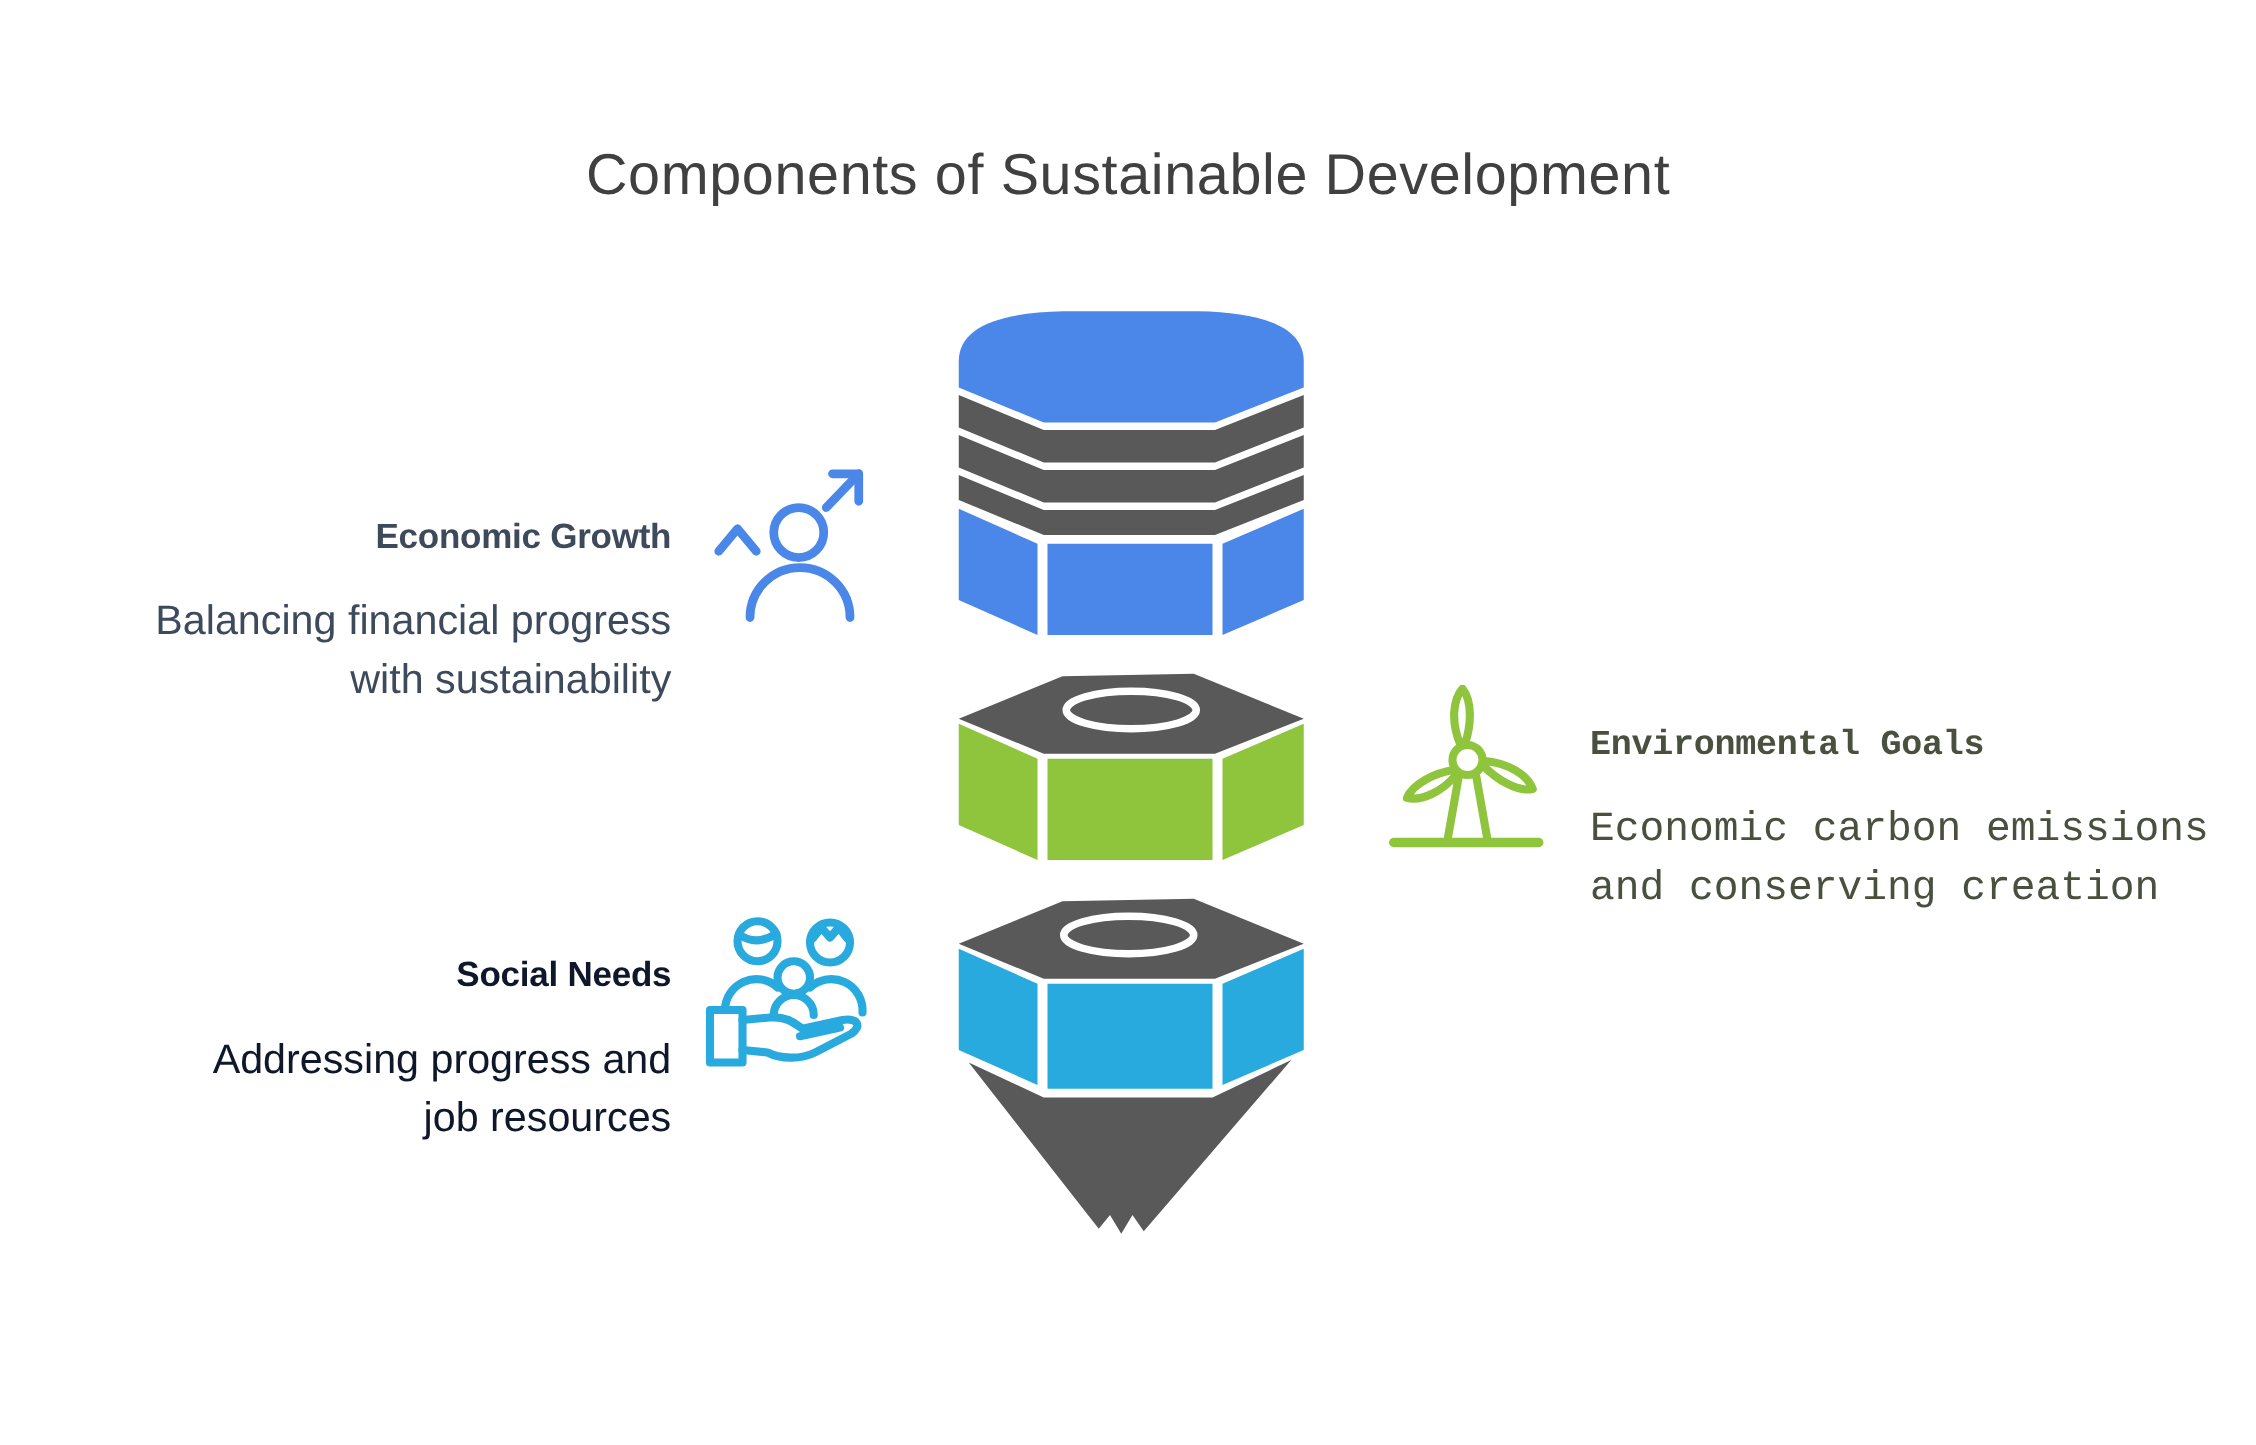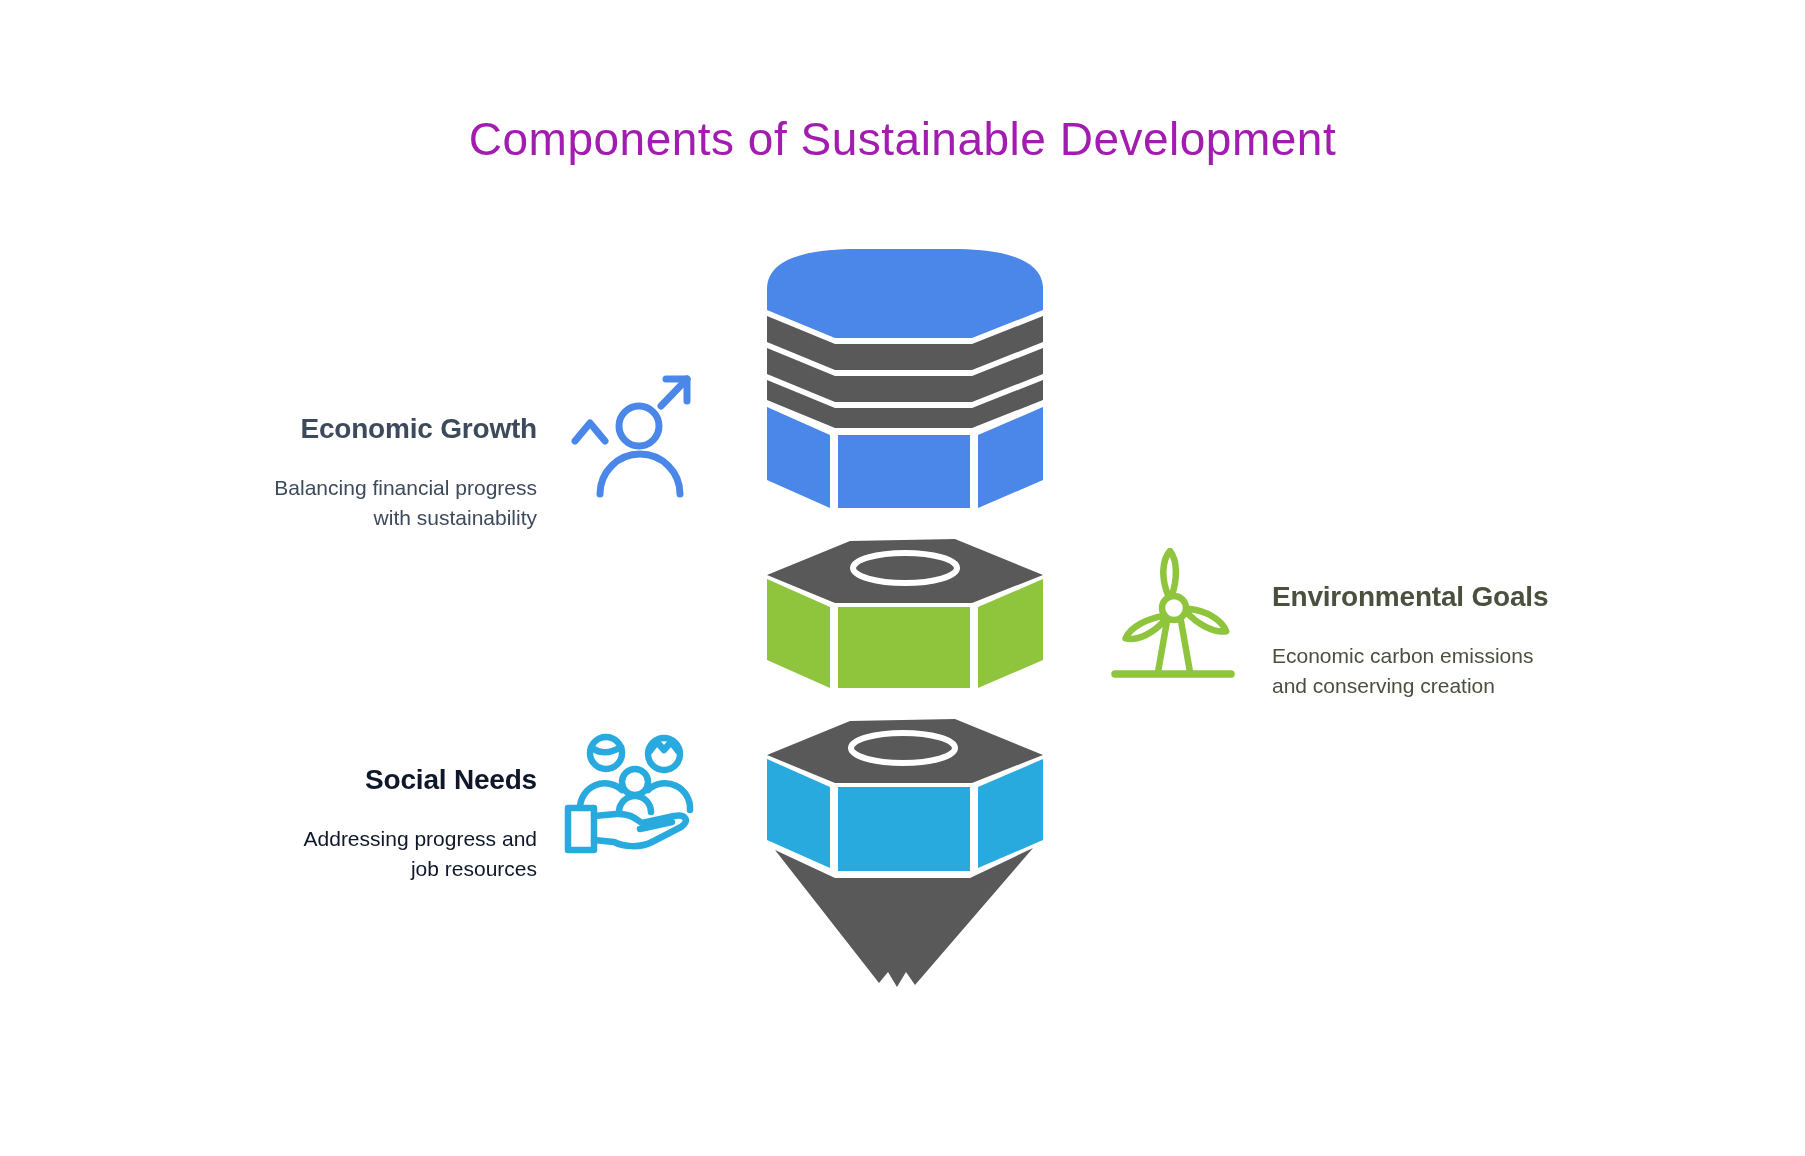--- a/index.html
+++ b/index.html
@@ -6,33 +6,33 @@
   .canvas{
     position:relative;width:1805px;height:1156px;background:#ffffff;
     font-family:"Liberation Sans","DejaVu Sans",sans-serif;overflow:hidden;
   }
   .title{
     position:absolute;top:112px;left:0;width:100%;text-align:center;
     margin:0;font-size:46px;font-weight:400;letter-spacing:0.5px;
   }
   .text-block{position:absolute;}
   .text-block h2{margin:0;font-size:28px;font-weight:700;line-height:1.15;letter-spacing:-0.2px;}
-  .text-block p{margin:28px 0 0 0;font-size:21px;font-weight:400;line-height:1.42;}
+  .text-block p{margin:28px 0 0 0;font-size:33px;font-weight:400;line-height:1.42;}
   .econ{top:413px;left:37px;width:500px;text-align:right;}
   .social{top:764px;left:37px;width:500px;text-align:right;}
-  .env{top:581px;left:1272px;width:520px;text-align:left;}
+  .env{top:581px;left:1272px;width:520px;text-align:left;font-family:Liberation Mono, monospace;}
   .icon-box{position:absolute;}
   .pencil{position:absolute;left:765px;top:243px;}
 </style>
 </head>
 <body>
 
 <div class="canvas">
 
-  <h1 class="title" style="color: #a21caf;">Components of Sustainable Development</h1>
+  <h1 class="title" style="color: #404040;">Components of Sustainable Development</h1>
 
   <section class="text-block econ" style="color: rgb(61, 74, 91);">
     <h2>Economic Growth</h2>
     <p>
       <span>Balancing financial progress</span><br>
       <span>with sustainability</span>
     </p>
   </section>
 
   <div class="icon-box" style="left:568px;top:370px;">

